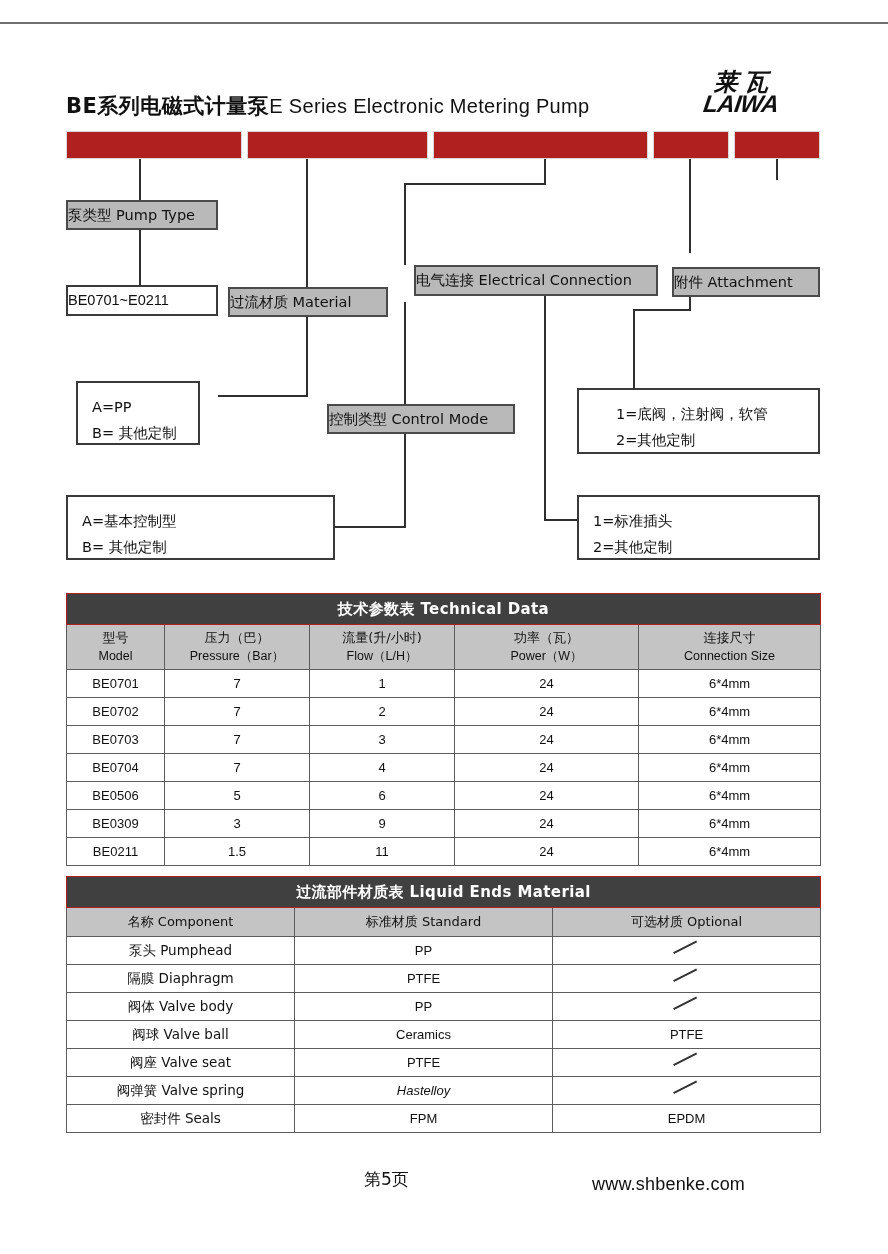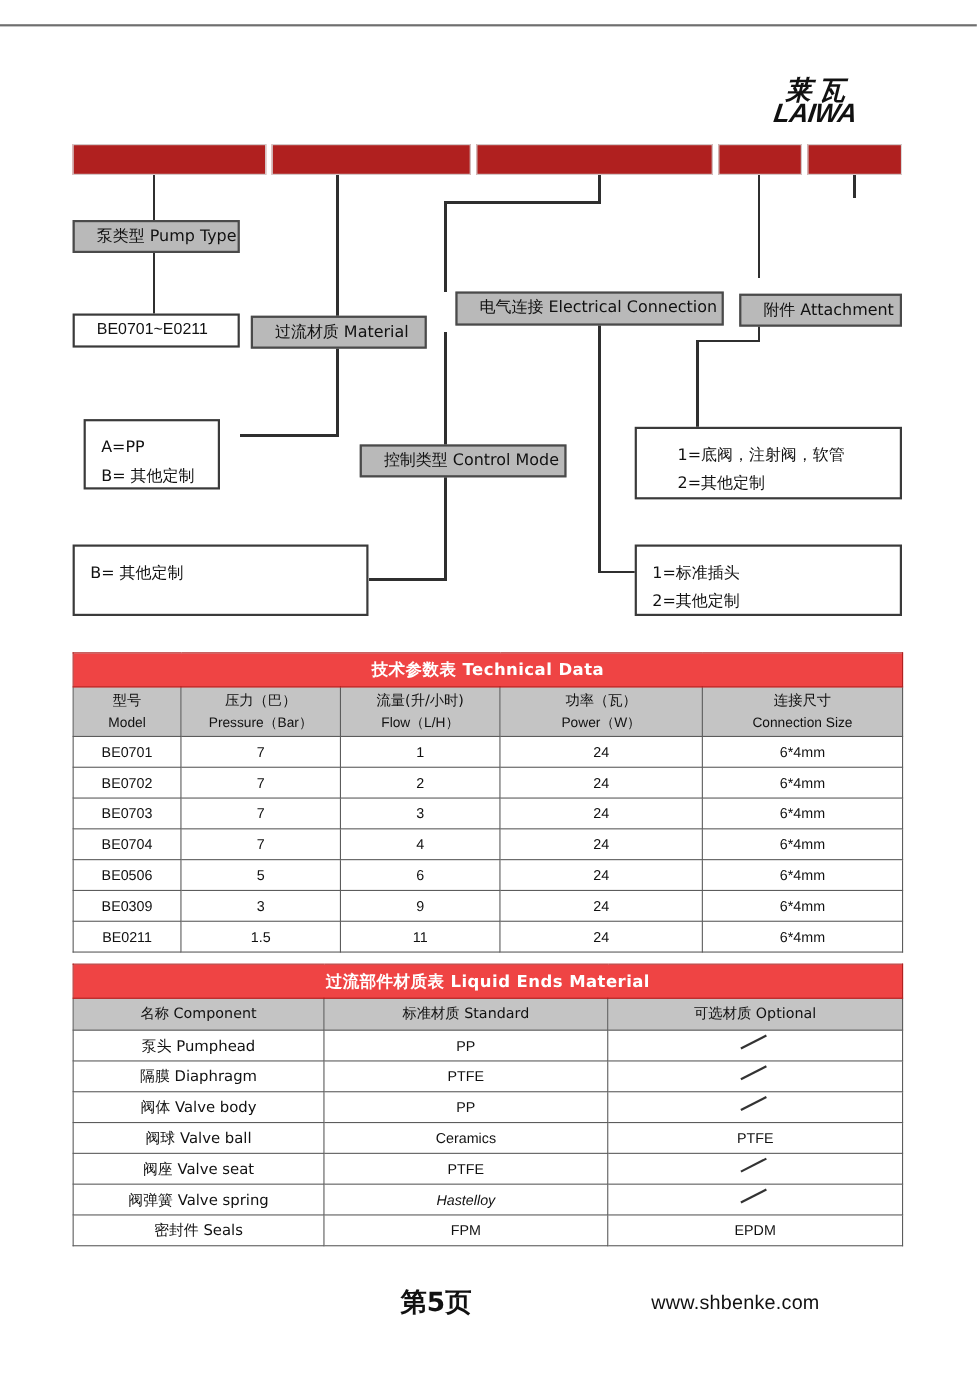--- a/index.html
+++ b/index.html
@@ -21,55 +21,60 @@
   .logo-cn{font-family:"DejaVu Serif",serif;font-size:24px;font-weight:bold;line-height:20px;letter-spacing:6px;
            font-style:italic;color:#111;text-indent:6px;}
   .logo-en{font-size:24px;font-weight:bold;font-style:italic;letter-spacing:-0.5px;line-height:24px;
            transform:skewX(-8deg);}
 
   
   .redbar{position:absolute;top:131px;height:28px;background:#b0201f;border:1px solid #d8d8d8;box-sizing:border-box;}
   .box{position:absolute;box-sizing:border-box;border:2px solid #3a3a3a;background:#fff;
        display:flex;align-items:center;font-size:14.5px;line-height:1.55;}
   .box.gray{background:#b9b9b9;border:2px solid #4a4a4a;}
-  .box.pad{padding:0 20px;}
+  .box.pad{padding:0 0;}
   .box.multi{display:block;padding:9px 14px 6px 14px;}
   .box.multi div{margin:4px 0;font-size:14.5px;}
   .box span{white-space:nowrap;}
   .cn{font-family:"DejaVu Sans","Liberation Sans",sans-serif;}
 
   svg.wires{position:absolute;left:0;top:0;width:888px;height:600px;overflow:visible;}
 
   
   .tbl{position:absolute;border-collapse:collapse;table-layout:fixed;}
   .tbl td,.tbl th{border:1px solid #5c5c5c;text-align:center;vertical-align:middle;
                   font-size:13px;padding:0;}
-  .tbl .title{background:#ef4444;color:#fff;font-size:15px;font-weight:bold;height:30px;
+  .tbl .title{background:#404040;color:#fff;font-size:15px;font-weight:bold;height:30px;
               border:1px solid #b0201f;letter-spacing:.4px;}
   .tbl .hd{background:#c4c4c4;font-size:13px;height:44px;font-weight:normal;line-height:1.45;}
   .tbl .hd small{display:block;font-size:12.5px;}
   .tbl tbody td{height:27px;background:#fff;}
   .slash{display:inline-block;width:26px;height:12px;position:relative;}
   .slash::after{content:"";position:absolute;left:0;bottom:1px;width:26px;height:0;
                 border-top:2px solid #333;transform:rotate(-27deg);transform-origin:left bottom;}
 
   .tbl2 td.lbl{text-align:center;font-size:13.5px;}
 
   
   .footer{position:absolute;left:0;top:1168px;width:888px;height:40px;}
-  .pageno{position:absolute;left:364px;top:0;font-size:24px;font-weight:bold;}
+  .pageno{position:absolute;left:364px;top:0;font-size:17px;}
   .site{position:absolute;left:592px;top:6px;font-size:18px;letter-spacing:.2px;}
 </style>
 </head>
 <body>
 
 <div class="page">
 
   <div class="topline"></div>
 
+  <div class="hdr">
+    <div class="hdr-text">
+      <span class="hdr-cn cn">BE系列电磁式计量泵</span><span class="hdr-en">E Series Electronic Metering  Pump</span>
+    </div>
+  </div>
 
   <div class="logo">
     <div class="logo-cn cn">莱瓦</div>
     <div class="logo-en">LAIWA</div>
   </div>
 
   <div class="redbar" style="left:66px;  width:176px;"></div>
   <div class="redbar" style="left:247px; width:181px;"></div>
   <div class="redbar" style="left:433px; width:215px;"></div>
   <div class="redbar" style="left:653px; width:76px;"></div>
@@ -116,20 +121,21 @@
   <div class="box multi" style="left:76px;top:381px;width:124px;height:64px;">
     <div class="cn">A=PP</div>
     <div class="cn">B= 其他定制</div>
   </div>
 
   <div class="box gray pad" style="left:327px;top:404px;width:188px;height:30px;">
     <span class="cn">控制类型 Control Mode</span>
   </div>
 
   <div class="box multi" style="left:66px;top:495px;width:269px;height:65px;">
+    <div class="cn">A=基本控制型</div>
     <div class="cn">B= 其他定制</div>
   </div>
 
   <div class="box gray pad" style="left:414px;top:265px;width:244px;height:31px;">
     <span class="cn">电气连接 Electrical Connection</span>
   </div>
 
   <div class="box multi" style="left:577px;top:495px;width:243px;height:65px;">
     <div class="cn">1=标准插头</div>
     <div class="cn">2=其他定制</div>

